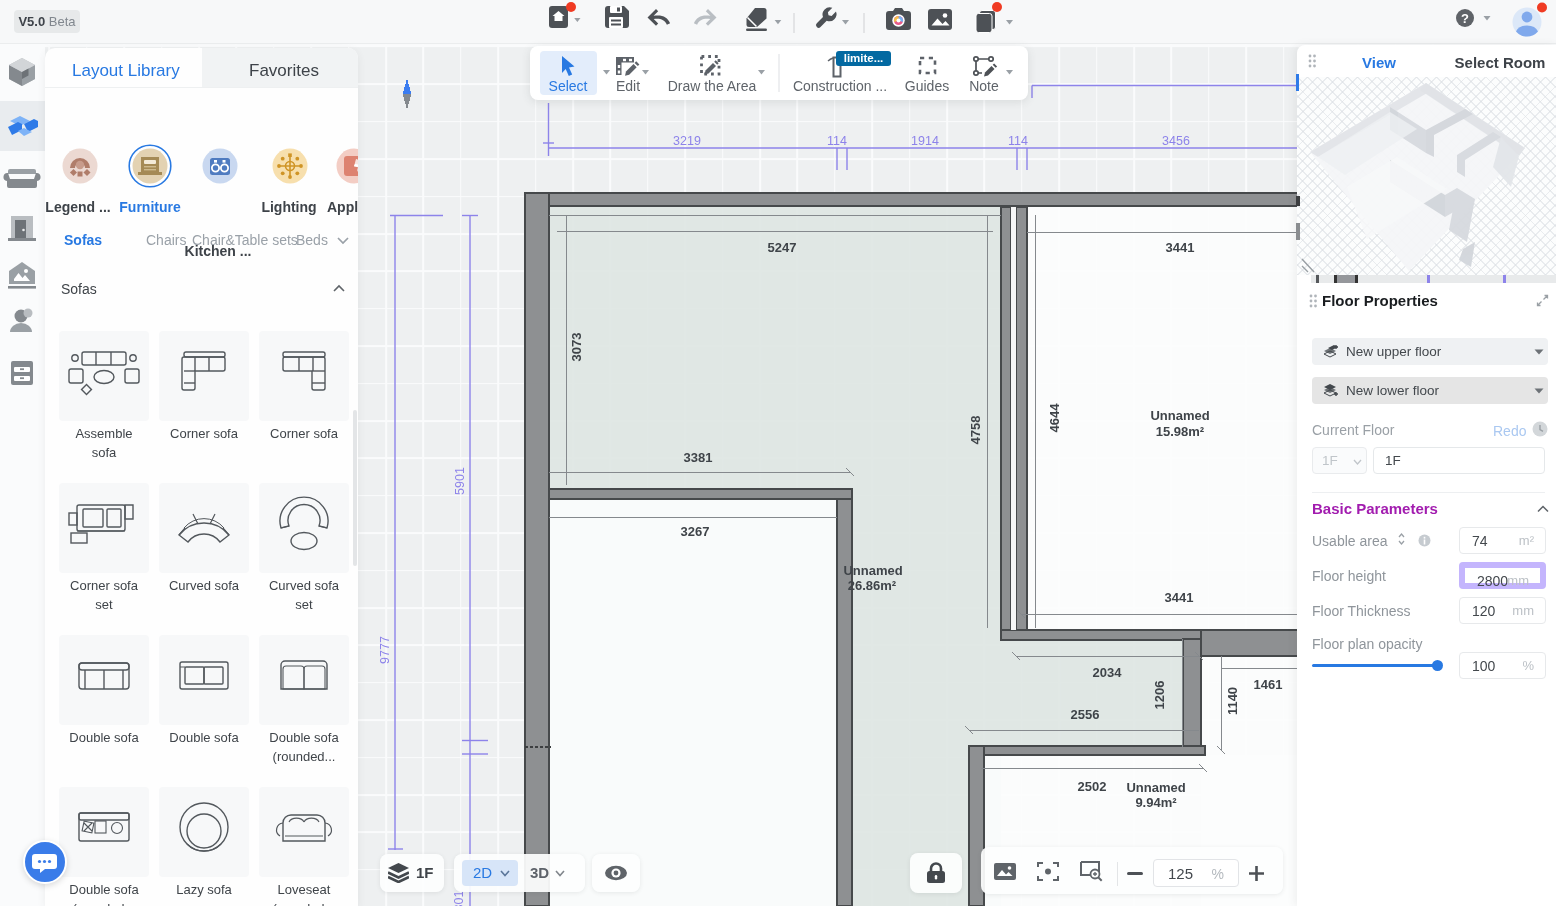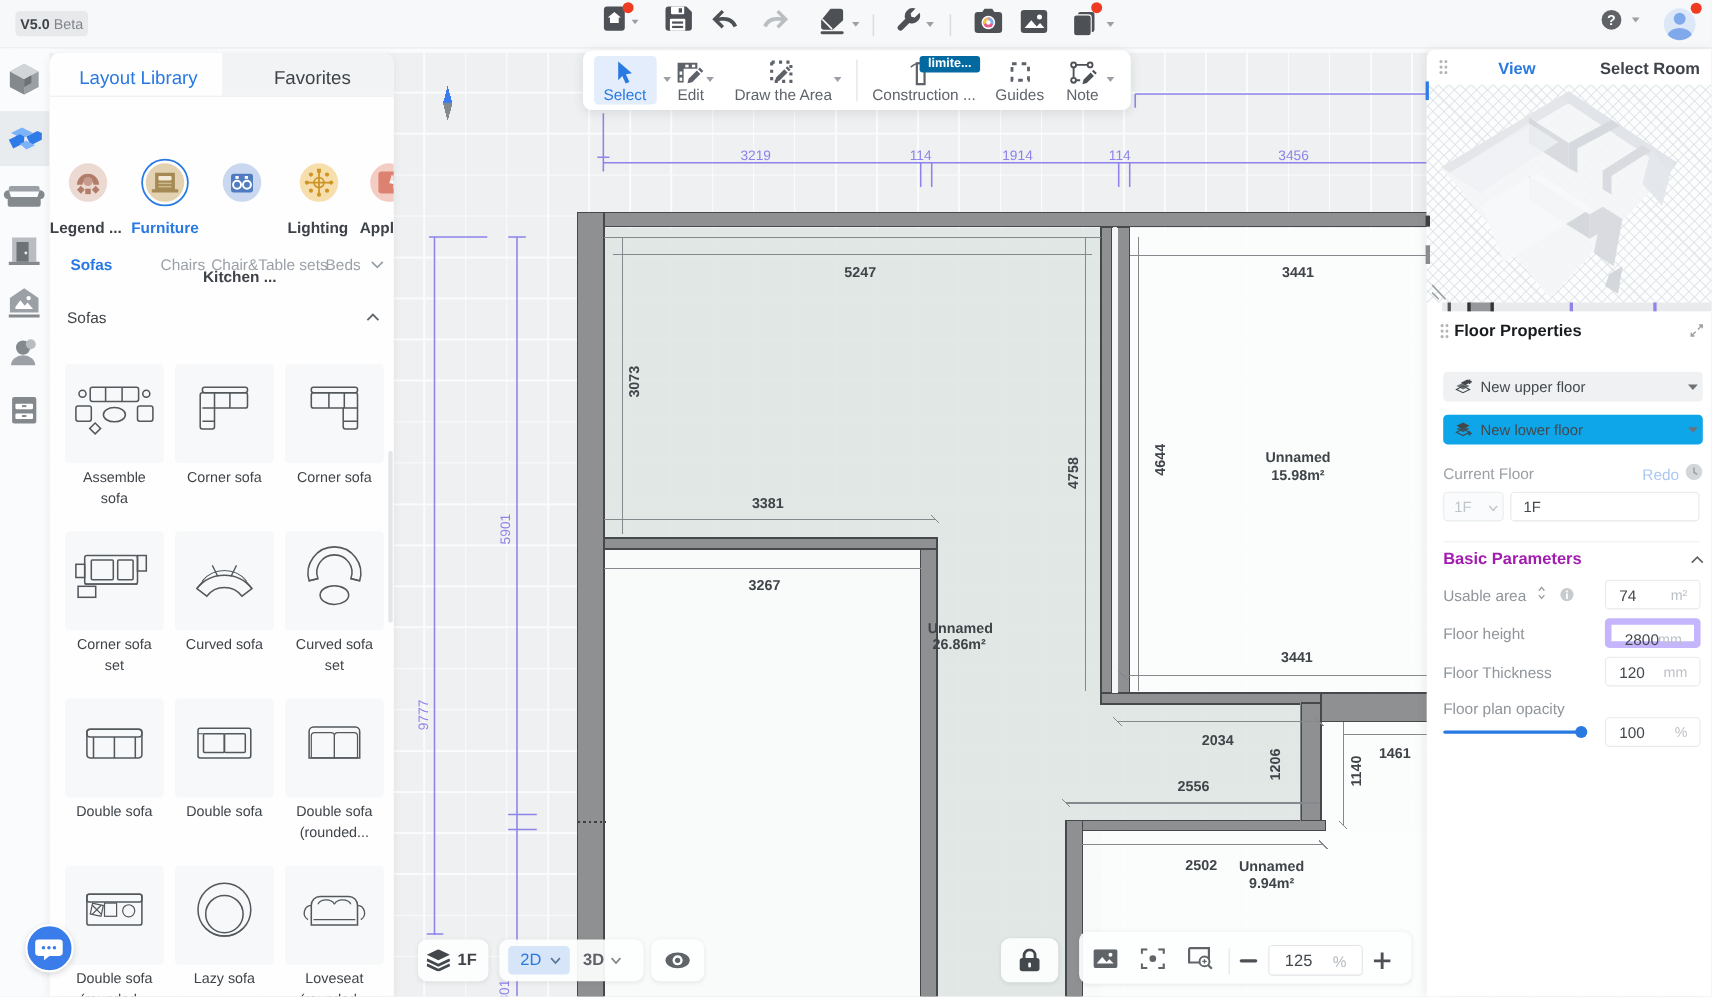--- a/index.html
+++ b/index.html
@@ -629,21 +629,21 @@
       <polygon points="6,4 12,1 16,3 10,6" fill="#43484d"></polygon>
       <polygon points="2,7 8,4 14,7 8,10" fill="#43484d" opacity=".75"></polygon>
       <polygon points="2,10 8,7 14,10 8,13" fill="none" stroke="#43484d"></polygon>
       <path d="M14 1 v4 M12 3 h4" stroke="#43484d" stroke-width="1.4"></path>
     </svg>
     <div class="t" style="left:34px;top:6px;font-size:13.5px;color:#43484d;">New upper floor</div>
     <svg class="abs" style="left:222px;top:11px;" width="10" height="6" viewBox="0 0 10 6">
         <path d="M0.5 0.5 l9 0 -4.5 5 z" fill="#6d7277"></path>
       </svg>
   </div>
-  <div class="abs" style="left:15px;top:332px;width:236px;height:27px;background:#0ea5e9;border-radius:4px;text-align:right;">
+  <div class="abs" style="left:15px;top:332px;width:236px;height:27px;background:#e5e5e5;border-radius:4px;text-align:right;">
     <svg class="abs" style="left:10px;top:6px;" width="17" height="16" viewBox="0 0 17 16">
       <polygon points="2,4 8,1 14,4 8,7" fill="#43484d"></polygon>
       <polygon points="2,7 8,4 14,7 8,10" fill="#43484d" opacity=".75"></polygon>
       <polygon points="2,10 8,7 14,10 8,13" fill="none" stroke="#43484d"></polygon>
       <path d="M14 9 v4 M12 11 h4" stroke="#43484d" stroke-width="1.4"></path>
     </svg>
     <div class="t" style="left:34px;top:6px;font-size:13.5px;color:#43484d;">New lower floor</div>
     <svg class="abs" style="left:222px;top:11px;" width="10" height="6" viewBox="0 0 10 6">
         <path d="M0.5 0.5 l9 0 -4.5 5 z" fill="#6d7277"></path>
       </svg>

